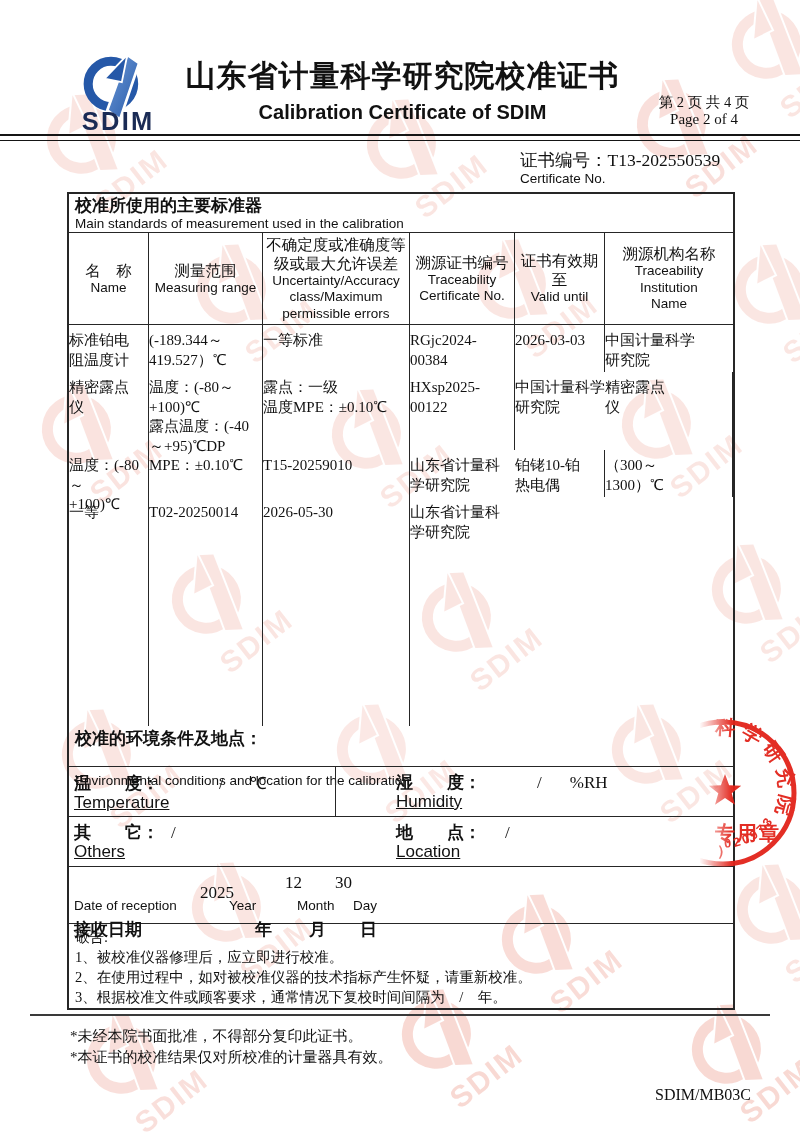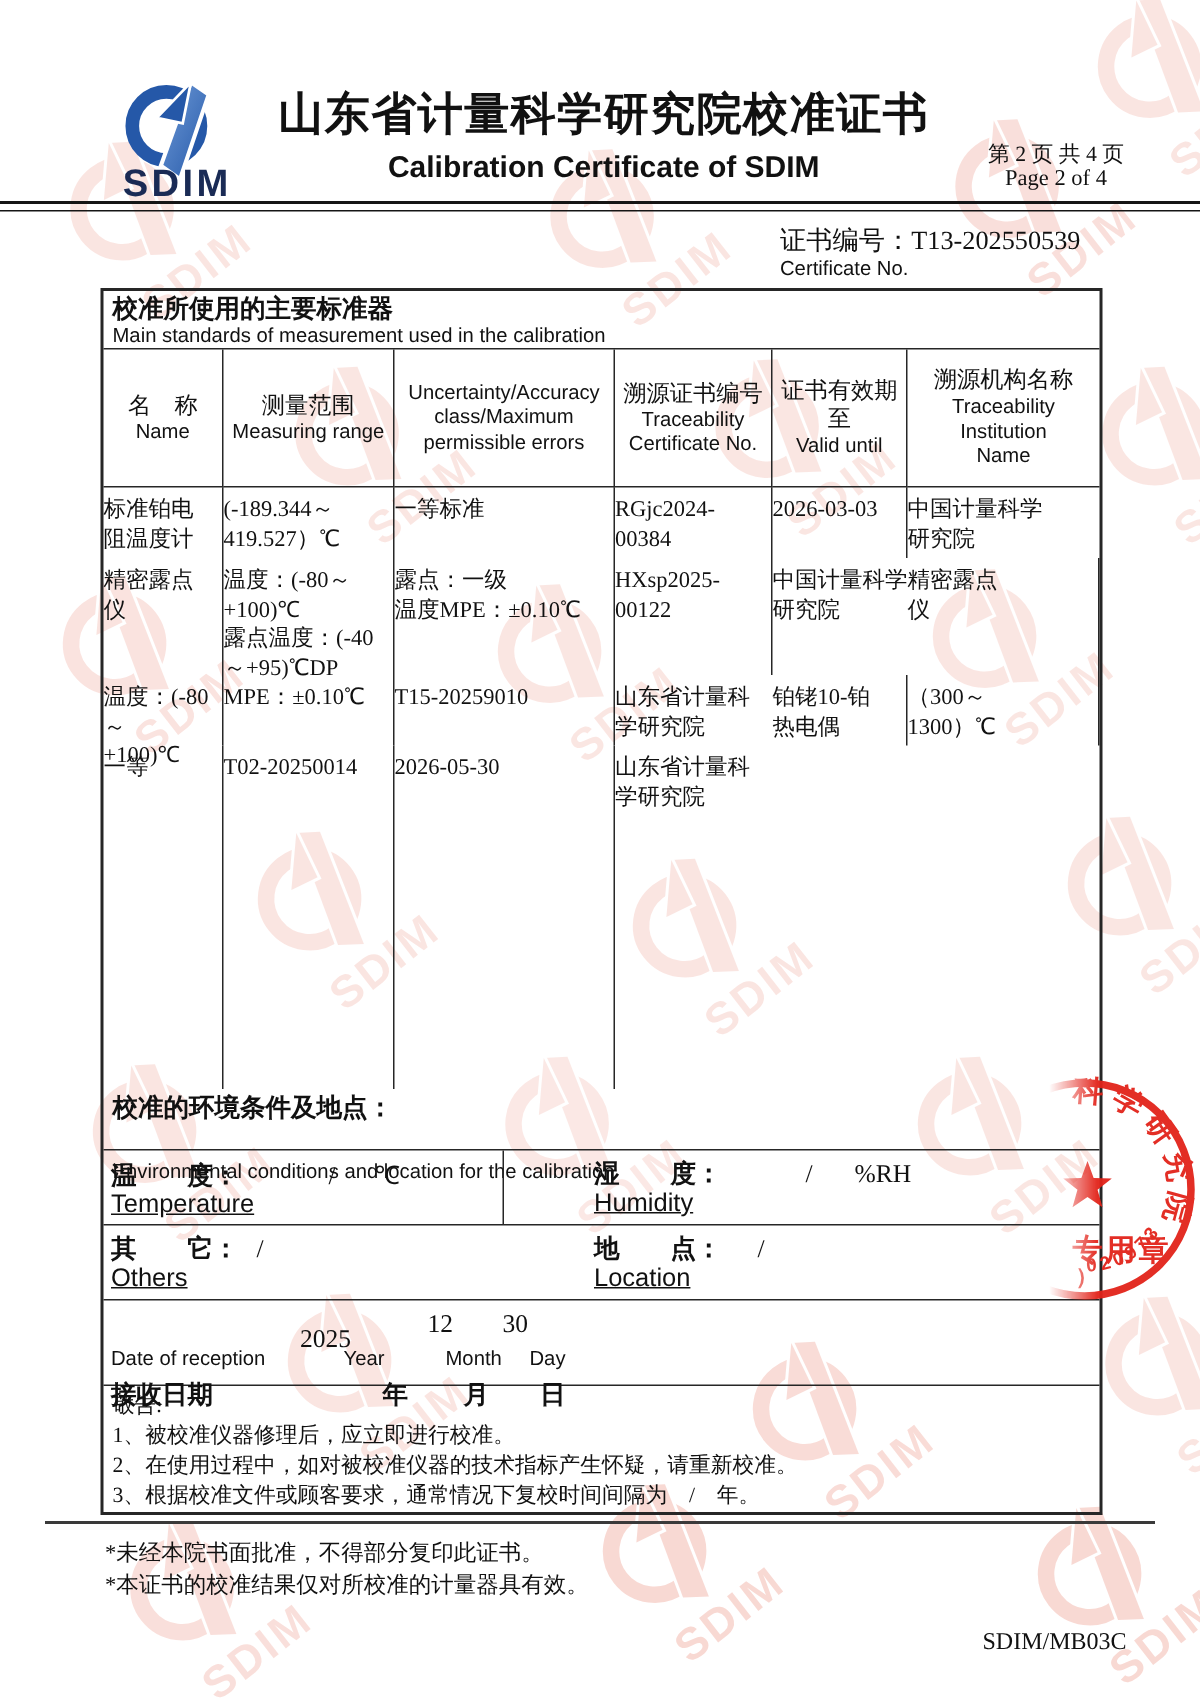--- a/index.html
+++ b/index.html
@@ -310,20 +310,22 @@
 
         <div class="hc">
           <div class="cn pre">名　称</div>
           <div class="en pre">Name</div>
         </div>
         <div class="hc">
           <div class="cn pre">测量范围</div>
           <div class="en pre">Measuring range</div>
         </div>
         <div class="hc">
+          <div class="cn pre">不确定度或准确度等
+级或最大允许误差</div>
           <div class="en pre">Uncertainty/Accuracy
 class/Maximum
 permissible errors</div>
         </div>
         <div class="hc">
           <div class="cn pre">溯源证书编号</div>
           <div class="en pre">Traceability
 Certificate No.</div>
         </div>
         <div class="hc">

